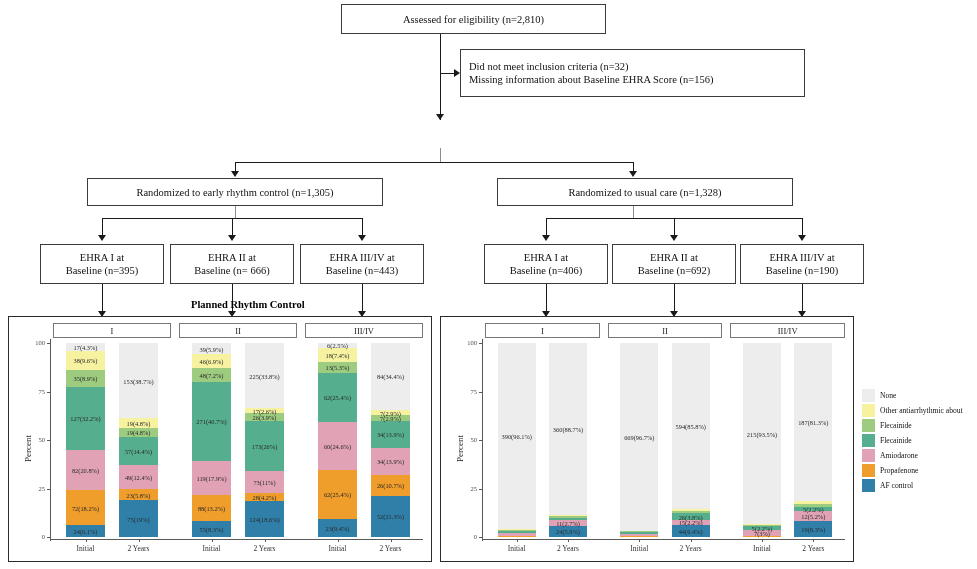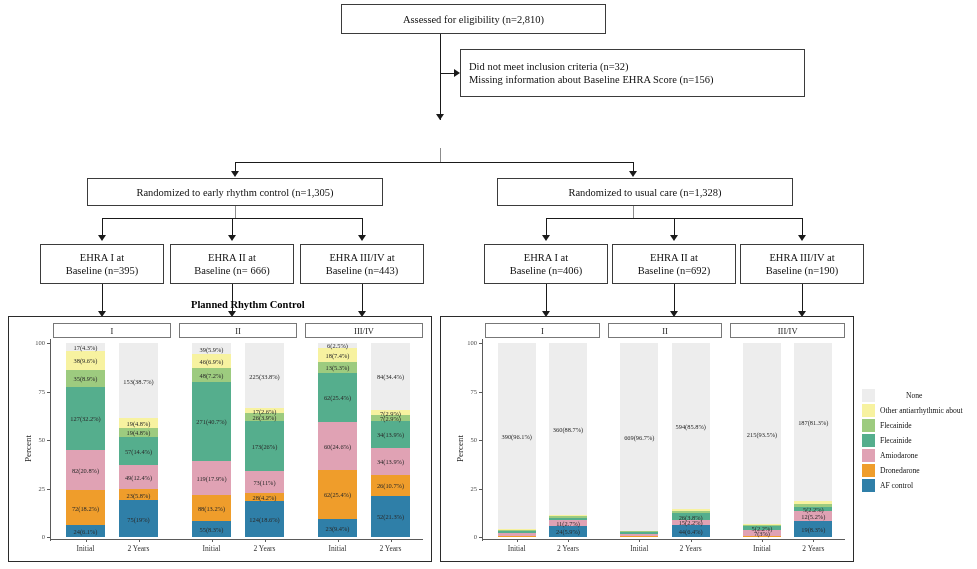--- a/index.html
+++ b/index.html
@@ -448,21 +448,21 @@
         <div class="seg" style="bottom: 36.278px; height: 157.722px; background: rgb(237, 237, 237); position: absolute;">
           <div class="seglab">187(81.3%)</div>
         </div>
       </div>
       <div class="xtick-mark" style="left: 372.333px; top: 222px;"></div>
       <div class="xtick-lab" style="left: 342.333px; width: 60px; top: 227px;">2 Years</div>
       <div class="axis-line" style="left: 41px; top: 222px; height: 1px; width: 363px;"></div>
     </div>
 
   <div class="legend" id="legend-root" style="left:862px;top:388px;width:112px;height:110px;">
-      <div class="legend-row" style="left: 0px; top: 0px; gap: 26px;">
+      <div class="legend-row" style="left: 0px; top: 0px;">
         <span class="legend-swatch" style="background: rgb(237, 237, 237);"></span>
         <span class="legend-text">None</span>
       </div>
       <div class="legend-row" style="left: 0px; top: 15px;">
         <span class="legend-swatch" style="background: rgb(247, 242, 160);"></span>
         <span class="legend-text">Other antiarrhythmic about</span>
       </div>
       <div class="legend-row" style="left: 0px; top: 30px;">
         <span class="legend-swatch" style="background: rgb(157, 203, 127);"></span>
         <span class="legend-text">Flecainide</span>
@@ -470,21 +470,21 @@
       <div class="legend-row" style="left: 0px; top: 45px;">
         <span class="legend-swatch" style="background: rgb(85, 174, 141);"></span>
         <span class="legend-text">Flecainide</span>
       </div>
       <div class="legend-row" style="left: 0px; top: 60px;">
         <span class="legend-swatch" style="background: rgb(224, 162, 180);"></span>
         <span class="legend-text">Amiodarone</span>
       </div>
       <div class="legend-row" style="left: 0px; top: 75px;">
         <span class="legend-swatch" style="background: rgb(239, 157, 43);"></span>
-        <span class="legend-text">Dronedarone</span>
+        <span class="legend-text">Propafenone</span>
       </div>
       <div class="legend-row" style="left: 0px; top: 90px;">
         <span class="legend-swatch" style="background: rgb(47, 127, 168);"></span>
         <span class="legend-text">AF control</span>
       </div>
     </div>
 
 </div>
 
 </body></html>

